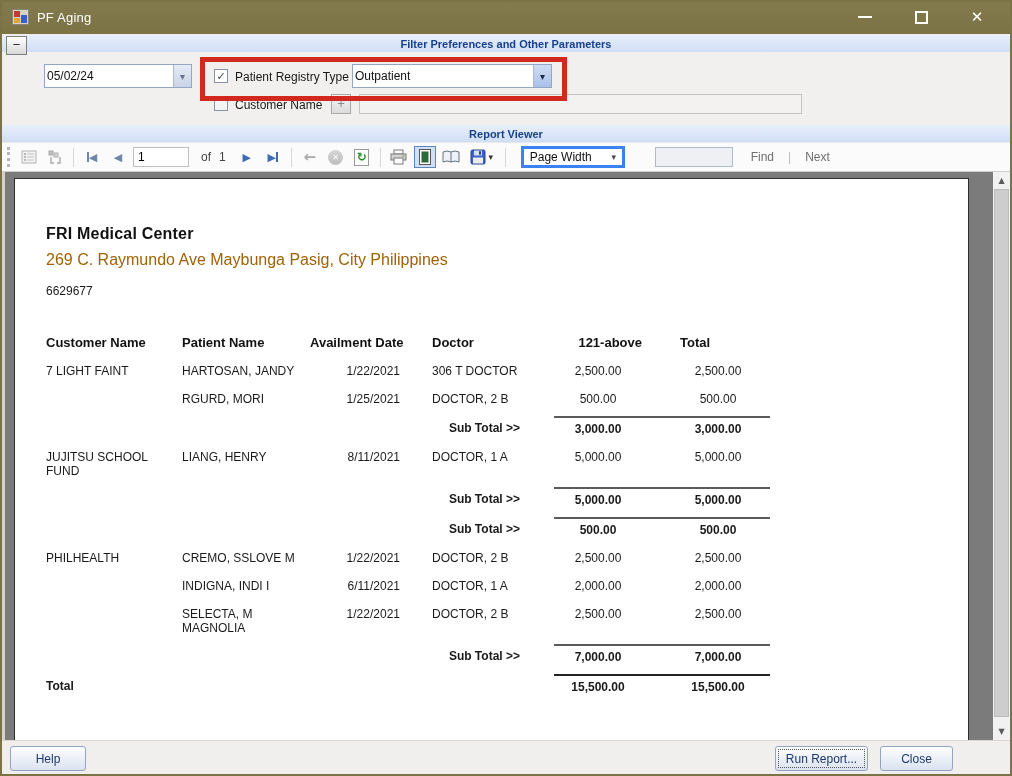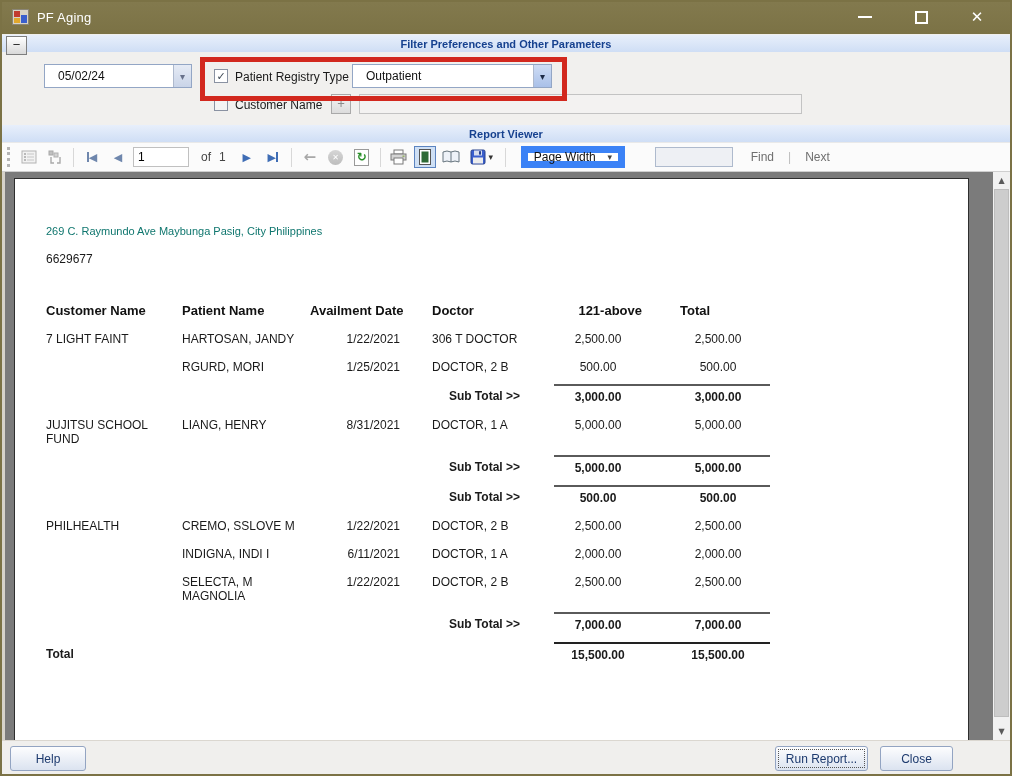--- a/index.html
+++ b/index.html
@@ -40,21 +40,21 @@
     position:absolute; left:4px; top:-16px; width:21px; height:19px;
     background:linear-gradient(#ffffff,#d9d9d9); border:1px solid #7e7e7e;
     font-size:13px; line-height:15px; text-align:center; color:#222; z-index:5;
   }
   .lbl { font-size:12px; color:#1a1a1a; }
   .asof-label { position:absolute; left:14px; top:18px;margin-left:36px; }
   .combo {
     position:absolute; height:24px; background:#fff; border:1px solid #93a6c5;
     display:flex; align-items:center;
   }
-  .combo .combo-text { flex:1; font-size:12px; padding-left:13px; color:#111; }
+  .combo .combo-text { flex:1; font-size:12px; padding-left:2px; color:#111; }
   .combo .combo-btn {
     width:18px; height:100%; display:flex; align-items:center; justify-content:center;
     border-left:1px solid #aeb9cd;
   }
   .combo-asof { left:42px; top:12px; width:148px; }
   .combo-asof .combo-btn { background:linear-gradient(#e6ebf5,#c9d4e8); color:#68718a; font-size:10px; }
   .combo-registry { left:350px; top:12px; width:200px; }
   .combo-registry .combo-btn { background:linear-gradient(#cfddf5,#a9c0e8); color:#1d2b46; font-size:10px; }
   .caret { font-family:"DejaVu Sans",sans-serif; }
 
@@ -105,42 +105,42 @@
     width:15px; height:15px; border-radius:50%; background:linear-gradient(#d6d6d6,#bdbdbd);
     color:#fff; font-size:8px; display:flex; align-items:center; justify-content:center;
     font-family:"DejaVu Sans",sans-serif;
   }
   .refresh-page {
     width:15px; height:17px; background:#fff; border:1px solid #9a9a9a;
     display:flex; align-items:center; justify-content:center;
   }
   .refresh-glyph { font-family:"DejaVu Sans",sans-serif; color:#2a8f2a; font-size:12px; font-weight:bold; }
   .zoom-combo {
-    width:104px; height:22px; border:7px solid #3b82f6; background:#fff;
+    width:104px; height:22px; border:3px solid #3b82f6; background:#fff;
     display:flex; align-items:center; margin-left:8px;
   }
   .zoom-combo .combo-text { flex:1; padding-left:6px; font-size:12px; color:#111; }
   .zoom-combo .zcaret { width:16px; text-align:center; color:#444; font-size:9px; }
   .find-input {
     width:78px; height:20px; background:#eef0f4; border:1px solid #aebacd; margin-left:26px;
   }
   .link-gray { color:#6f6f6f; margin-left:14px; }
   .link-sep { color:#bdbdbd; margin-left:10px; }
 
   
   .report-area {
     position:absolute; left:2px; top:172px; width:1008px; height:568px;
     background:#7b7b7b; overflow:hidden; border-left:3px solid #d6d2ca; border-right:2px solid #e8e5df;
   }
   .report-page {
     position:absolute; left:9px; top:6px; width:955px; height:900px;
     background:#fff; border:1px solid #2e2e2e; padding:46px 0 0 31px;
   }
   .facility-name { font-size:16px; font-weight:bold; color:#111; letter-spacing:.2px; }
-  .facility-address { font-size:11px; color:#0f766e; margin-top:0; }
+  .facility-address { font-size:16px; color:#a16207; margin-top:8px; }
   .facility-phone { font-size:12px; color:#1a1a1a; margin-top:15px; }
 
   table.report-table { border-collapse:collapse; margin-top:37px; table-layout:fixed; }
   .report-table col.c1 { width:136px; } .report-table col.c2 { width:128px; }
   .report-table col.c3 { width:112px; } .report-table col.c4 { width:132px; }
   .report-table col.c5 { width:112px; } .report-table col.c6 { width:104px; }
   .report-table th { font-size:13px; font-weight:bold; color:#111; text-align:left; padding-bottom:10px; vertical-align:top; }
   .report-table th.h-num { text-align:right; padding-right:24px; }
   .report-table th.h-total { text-align:left; padding-left:14px; }
   .report-table td { font-size:12px; color:#1a1a1a; vertical-align:top; padding:4px 0 10px 0; }
@@ -337,20 +337,21 @@
   </span>
 
   <input class="find-input" style="">
   <span class="link-gray">Find</span>
   <span class="link-sep">|</span>
   <span class="link-gray" style="margin-left:10px;">Next</span>
 </div>
 
 <div class="report-area">
   <div class="report-page">
+    <div class="facility-name">FRI Medical Center</div>
     <div class="facility-address">269 C. Raymundo Ave Maybunga Pasig, City Philippines</div>
     <div class="facility-phone">6629677</div>
 
     <table class="report-table">
       <colgroup>
         <col class="c1">
           <col class="c2">
           <col class="c3">
           <col class="c4">
           <col class="c5">
@@ -387,21 +388,21 @@
             <td class="c-cust"></td>
             <td class="c-pat"></td>
             <td class="c-date"></td>
             <td class="c-doc subtotal-label">Sub Total &gt;&gt;</td>
             <td class="c-num subtotal-num">3,000.00</td>
             <td class="c-num last subtotal-num">3,000.00</td>
           </tr>
           <tr>
             <td class="c-cust">JUJITSU SCHOOL FUND</td>
             <td class="c-pat">LIANG, HENRY</td>
-            <td class="c-date">8/31/2021</td>
+            <td class="c-date">8/11/2021</td>
             <td class="c-doc">DOCTOR, 1 A</td>
             <td class="c-num">5,000.00</td>
             <td class="c-num last">5,000.00</td>
           </tr>
           <tr>
             <td class="c-cust"></td>
             <td class="c-pat"></td>
             <td class="c-date"></td>
             <td class="c-doc subtotal-label">Sub Total &gt;&gt;</td>
             <td class="c-num subtotal-num">5,000.00</td>

